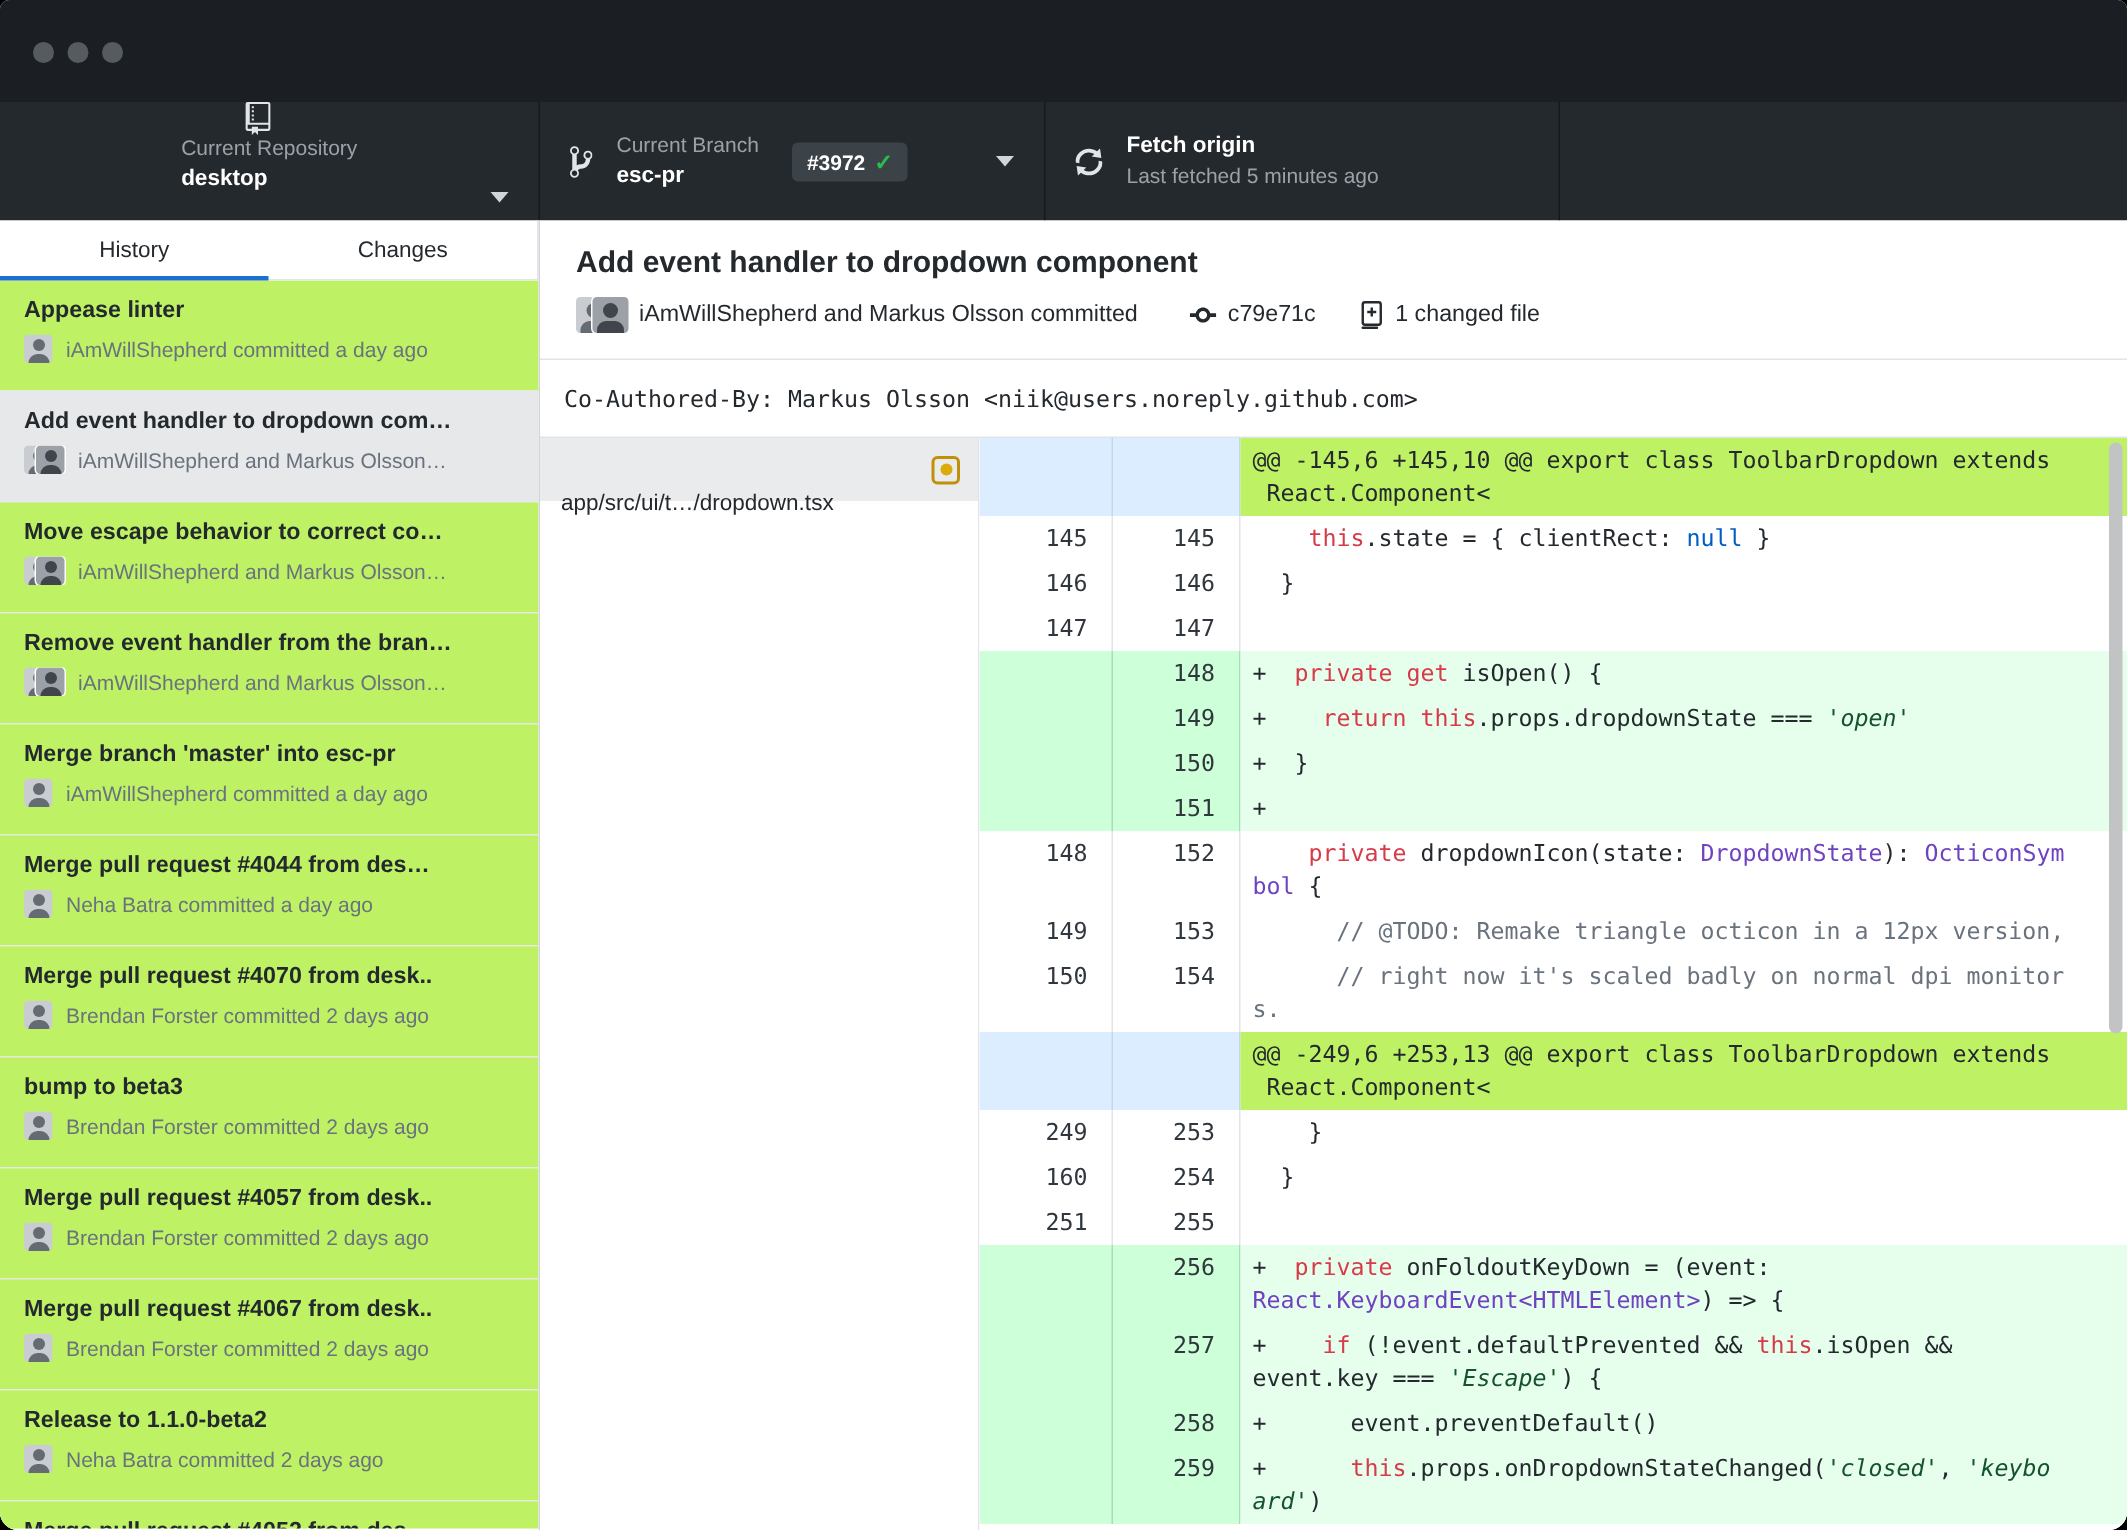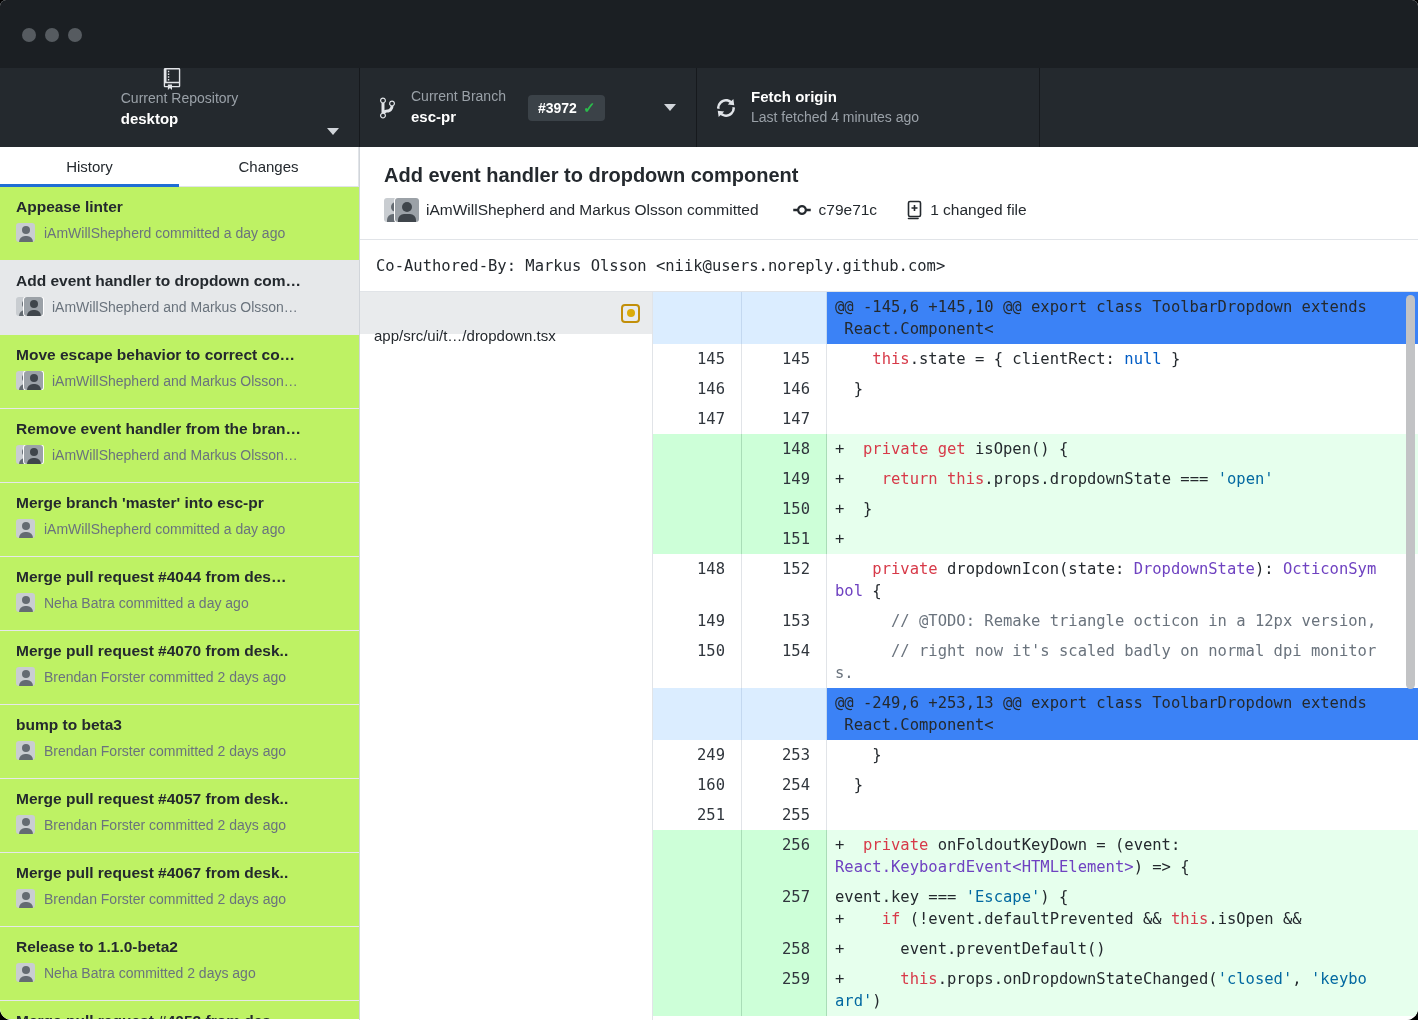--- a/index.html
+++ b/index.html
@@ -68,23 +68,23 @@
   .diff-pane { position:relative; flex:1; background:#fff; overflow:hidden; font-family:"DejaVu Sans Mono", monospace; font-size:15.5px; }
   .drow { display:flex; align-items:stretch; }
   .g1,.g2 { flex:none; text-align:right; padding:4px 16px 4px 0; line-height:22px; color:#30363d; }
   .g1 { width:89px; } .g2 { width:85px; }
   .dcontent { flex:1; padding:4px 0 4px 8px; line-height:22px; overflow:hidden; }
   .dline { white-space:pre; height:22px; }
   .drow.ctx  { background:#fff; }
   .drow.ctx .g1, .drow.ctx .g2 { border-right:1px solid #e1e4e8; background:#fff; }
   .drow.add .dcontent { background:#e6ffed; }
   .drow.add .g1, .drow.add .g2 { background:#cdffd8; border-right:1px solid #a9ddb7; }
-  .drow.hunk .dcontent { background:#3b82f6; }
+  .drow.hunk .dcontent { background:#bef264; }
   .drow.hunk .g1, .drow.hunk .g2 { background:#dbedff; border-right:1px solid #c3d8f0; }
-  .cp { color:#24292e; } .ck { color:#d73a49; } .cs { color:#0369a1; }
+  .cp { color:#24292e; } .ck { color:#d73a49; } .cs { color:#14532d;font-style:italic; }
   .ct { color:#6f42c1; } .cc { color:#005cc5; } .cm { color:#6a737d; } .ch { color:#24292e; }
   .vscroll { position:absolute; right:3px; top:3px; width:9px; height:394px; border-radius:5px; background:#c2c3c5; }
   svg { display:block; }
 </style>
 </head>
 <body>
 
 <div id="app">
 
   <div class="titlebar">
@@ -125,21 +125,21 @@
       <span class="caret"></span>
     </div>
     <div class="tb-sec fetch">
       <span class="tb-icon">
         <svg width="18" height="24" viewBox="0 0 12 16" fill="#e1e4e8">
             <path d="M10.24 7.4a4.15 4.15 0 0 1-1.2 3.6 4.346 4.346 0 0 1-5.41.54L4.8 10.4.5 9.8l.6 4.2 1.31-1.26c2.36 1.74 5.7 1.57 7.84-.54a5.876 5.876 0 0 0 1.74-4.46l-1.75-.34zM2.96 5a4.346 4.346 0 0 1 5.41-.54L7.2 5.6l4.3.6-.6-4.2-1.31 1.26C7.23 1.52 3.89 1.69 1.74 3.8A5.876 5.876 0 0 0 0 8.26l1.75.35A4.17 4.17 0 0 1 2.96 5z"></path>
           </svg>
       </span>
       <span class="tb-text">
         <span class="tb-value" style="margin-top:0">Fetch origin</span>
-        <span class="tb-label" style="margin-top:2px">Last fetched 4 minutes ago</span>
+        <span class="tb-label" style="margin-top:2px">Last fetched 5 minutes ago</span>
       </span>
     </div>
     <div class="tb-sec" style="flex:1; border-right:none;"></div>
   </div>
 
   <div class="sidebar">
     <div class="tabbar">
       <div class="tab active">History</div>
       <div class="tab first">Changes</div>
     </div>
@@ -406,22 +406,22 @@
             <div class="g2">256</div>
             <div class="dcontent">
               <div class="dline"><span class="cp">+  </span><span class="ck">private</span><span class="cp"> onFoldoutKeyDown = (event:</span></div>
               <div class="dline"><span class="ct">React.KeyboardEvent&lt;HTMLElement&gt;</span><span class="cp">) =&gt; {</span></div>
             </div>
           </div>
           <div class="drow add">
             <div class="g1"></div>
             <div class="g2">257</div>
             <div class="dcontent">
+              <div class="dline"><span class="cp">+    </span><span class="ck">if</span><span class="cp"> (!event.defaultPrevented &amp;&amp; </span><span class="ck">this</span><span class="cp">.isOpen &amp;&amp;</span></div>
               <div class="dline"><span class="cp">event.key === </span><span class="cs">'Escape'</span><span class="cp">) {</span></div>
-              <div class="dline"><span class="cp">+    </span><span class="ck">if</span><span class="cp"> (!event.defaultPrevented &amp;&amp; </span><span class="ck">this</span><span class="cp">.isOpen &amp;&amp;</span></div>
             </div>
           </div>
           <div class="drow add">
             <div class="g1"></div>
             <div class="g2">258</div>
             <div class="dcontent">
               <div class="dline"><span class="cp">+      event.preventDefault()</span></div>
             </div>
           </div>
           <div class="drow add">

